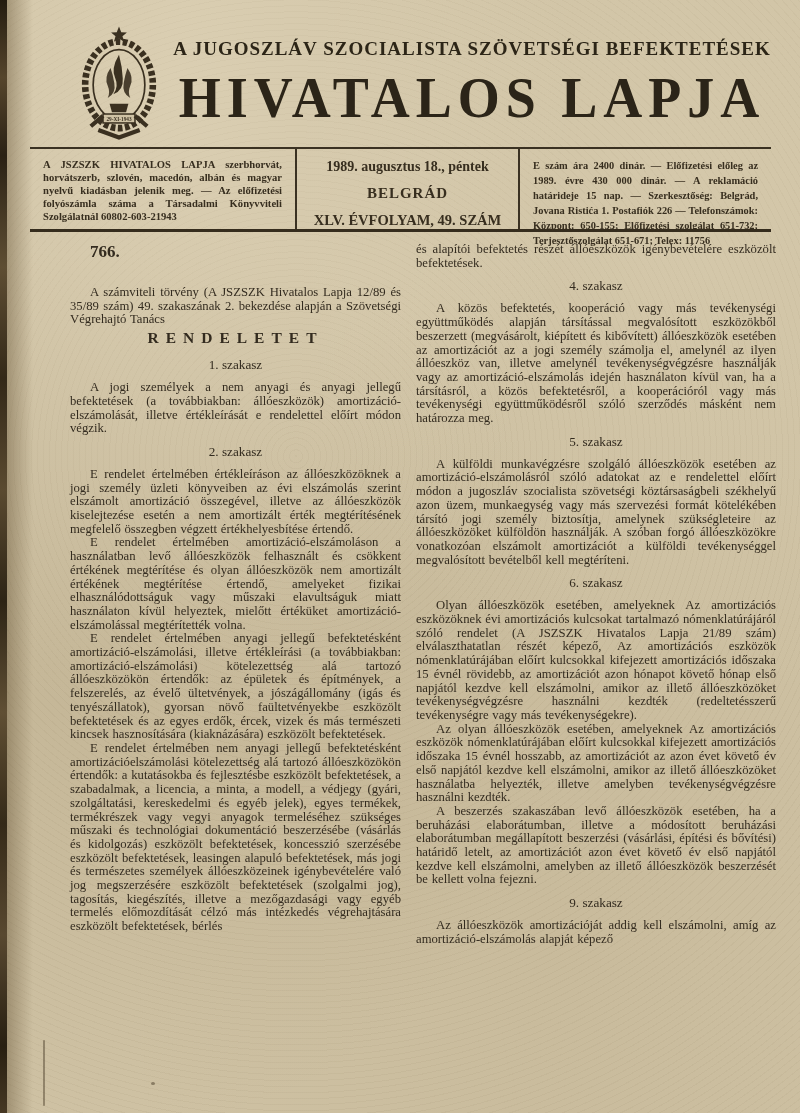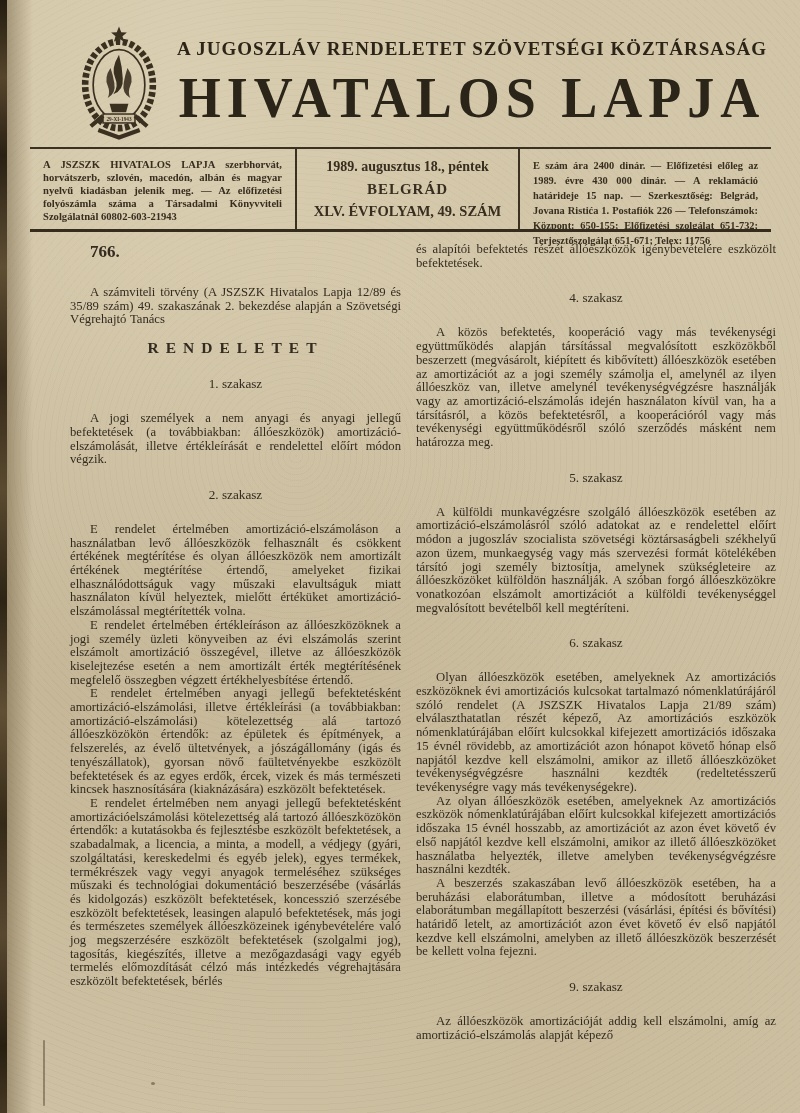--- a/index.html
+++ b/index.html
@@ -38,36 +38,36 @@
   .m-line2{font-size:54px;font-weight:bold;letter-spacing:6px;color:#2b2418;margin-top:6px;white-space:nowrap;transform:scaleY(1.04);transform-origin:top center;}
 
   .rule-top{position:absolute;left:30px;top:147px;width:741px;height:2px;background:#3a3122;}
   .infobar{
     position:absolute;left:30px;top:149px;width:741px;height:83px;
     display:flex;border-bottom:3px solid #352c1d;box-sizing:border-box;
   }
   .ibox{box-sizing:border-box;padding:9px 13px 9px;font-weight:bold;color:#372e1f;}
   .ibox-1{width:265px;font-size:10.6px;line-height:13px;text-align:justify;}
   .ibox-2{width:225px;border-left:2px solid #3a3122;border-right:2px solid #3a3122;
-          display:flex;flex-direction:column;justify-content:space-between;text-align:center;padding:10px 8px 9px;}
+          display:flex;flex-direction:column;justify-content:space-between;text-align:center;padding:10px 8px 0;}
   .ibox-2 .d1{font-size:14px;}
   .ibox-2 .d2{font-size:15px;letter-spacing:1px;}
   .ibox-2 .d3{font-size:14.5px;}
   .ibox-3{width:251px;font-size:10.4px;line-height:15px;text-align:justify;}
 
   
   .columns{position:absolute;left:70px;top:243px;width:706px;display:flex;gap:15px;}
   .col{text-align:justify;}
   .col-left{width:331px;}
   .col-right{width:360px;}
   .blk-para{font-size:12.7px;line-height:13.7px;margin:0;text-indent:20px;word-spacing:0.6px;}
   .blk-cont{text-indent:0;}
   .blk-number{font-size:17px;font-weight:bold;margin:0 0 25px 20px;text-indent:0;line-height:18px;}
-  .blk-section{font-size:13.2px;text-align:center;margin:21px 0;text-indent:0;line-height:14px;}
-  .blk-decree{font-size:15.5px;font-weight:bold;text-align:center;letter-spacing:7px;margin:13px 0 12px;text-indent:0;line-height:16px;}
+  .blk-section{font-size:13.2px;text-align:center;margin:9px 0;text-indent:0;line-height:14px;}
+  .blk-decree{font-size:15.5px;font-weight:bold;text-align:center;letter-spacing:7px;margin:3px 0 12px;text-indent:0;line-height:16px;}
   .blk-title{font-size:13.6px;font-weight:bold;text-align:center;margin:0 0 8px;text-indent:0;line-height:16.2px;letter-spacing:0.3px;}
 </style>
 </head>
 <body>
 
 <div class="page">
 
   <div class="edge-dark"></div>
   <div class="edge-fade"></div>
   <div class="artifact-line"></div>
@@ -82,21 +82,21 @@
       <path d="M41 46 q-7 10 -3 19 q3 7 0 13 q9 -5 7 -16 q-1.5 -9 -4 -16z" fill="#3a3020" stroke="none" opacity="0.9"></path>
       <path d="M59 46 q7 10 3 19 q-3 7 0 13 q-9 -5 -7 -16 q1.5 -9 4 -16z" fill="#3a3020" stroke="none" opacity="0.9"></path>
       <path d="M40 84 h20 l-2.5 9 h-15 z" fill="#3a3020" stroke="none"></path>
       <rect x="33" y="95" width="34" height="9.5" fill="#cfc2a4" stroke-width="1.6"></rect>
       <path d="M33 97 L20 108 M67 97 L80 108 M28 112 L50 120 L72 112" stroke-width="4.5"></path>
     </g>
     <text x="50" y="102.4" text-anchor="middle" font-size="5.6" font-weight="bold" fill="#3a3020" font-family="Liberation Serif, serif">29-XI-1943</text>
   </svg>
 
   <div class="masthead-text">
-    <div class="m-line1">A JUGOSZLÁV RENDELETET SZÖVETSÉGI KÖZTÁRSASÁG</div>
+    <div class="m-line1">A JUGOSZLÁV SZOCIALISTA SZÖVETSÉGI BEFEKTETÉSEK</div>
     <div class="m-line2">HIVATALOS LAPJA</div>
   </div>
 
   <div class="rule-top"></div>
 
   <div class="infobar">
     <div class="ibox ibox-1">A JSZSZK HIVATALOS LAPJA szerbhorvát, horvátszerb, szlovén, macedón, albán és magyar nyelvű kiadásban jelenik meg. — Az előfizetési folyószámla száma a Társadalmi Könyvviteli Szolgálatnál 60802-603-21943</div>
     <div class="ibox ibox-2">
       <div class="d1">1989. augusztus 18., péntek</div>
       <div class="d2">BELGRÁD</div>
@@ -106,22 +106,22 @@
   </div>
 
   <div class="columns">
     <div class="col col-left" id="left-col">
         <p class="blk-number">766.</p>
         <p class="blk-para">A számviteli törvény (A JSZSZK Hivatalos Lapja 12/89 és 35/89 szám) 49. szakaszának 2. bekezdése alapján a Szövetségi Végrehajtó Tanács</p>
         <p class="blk-decree">RENDELETET</p>
         <p class="blk-section">1. szakasz</p>
         <p class="blk-para">A jogi személyek a nem anyagi és anyagi jellegű befektetések (a továbbiakban: állóeszközök) amortizáció-elszámolását, illetve értékleírását e rendelettel előírt módon végzik.</p>
         <p class="blk-section">2. szakasz</p>
+        <p class="blk-para">E rendelet értelmében értékleíráson az állóeszközöknek a jogi személy üzleti könyveiben az évi elszámolás szerint elszámolt amortizáció összegével, illetve az állóeszközök kiselejtezése esetén a nem amortizált érték megtérítésének megfelelő összegben végzett értékhelyesbítése értendő.</p>
         <p class="blk-para">E rendelet értelmében amortizáció-elszámoláson a használatban levő állóeszközök felhasznált és csökkent értékének megtérítése és olyan állóeszközök nem amortizált értékének megtérítése értendő, amelyeket fizikai elhasználódottságuk vagy műszaki elavultságuk miatt használaton kívül helyeztek, mielőtt értéküket amortizáció-elszámolással megtérítették volna.</p>
-        <p class="blk-para">E rendelet értelmében értékleíráson az állóeszközöknek a jogi személy üzleti könyveiben az évi elszámolás szerint elszámolt amortizáció összegével, illetve az állóeszközök kiselejtezése esetén a nem amortizált érték megtérítésének megfelelő összegben végzett értékhelyesbítése értendő.</p>
         <p class="blk-para">E rendelet értelmében anyagi jellegű befektetésként amortizáció-elszámolási, illetve értékleírási (a továbbiakban: amortizáció-elszámolási) kötelezettség alá tartozó állóeszközökön értendők: az épületek és építmények, a felszerelés, az évelő ültetvények, a jószágállomány (igás és tenyészállatok), gyorsan növő faültetvényekbe eszközölt befektetések és az egyes erdők, ércek, vizek és más természeti kincsek hasznosítására (kiaknázására) eszközölt befektetések.</p>
         <p class="blk-para">E rendelet értelmében nem anyagi jellegű befektetésként amortizációelszámolási kötelezettség alá tartozó állóeszközökön értendők: a kutatásokba és fejlesztésbe eszközölt befektetések, a szabadalmak, a licencia, a minta, a modell, a védjegy (gyári, szolgáltatási, kereskedelmi és egyéb jelek), egyes termékek, termékrészek vagy vegyi anyagok termeléséhez szükséges műszaki és technológiai dokumentáció beszerzésébe (vásárlás és kidolgozás) eszközölt befektetések, koncesszió szerzésébe eszközölt befektetések, leasingen alapuló befektetések, más jogi és természetes személyek állóeszközeinek igénybevételére való jog megszerzésére eszközölt befektetések (szolgalmi jog), tagosítás, kiegészítés, illetve a mezőgazdasági vagy egyéb termelés előmozdítását célzó más intézkedés végrehajtására eszközölt befektetések, bérlés</p>
       </div>
     <div class="col col-right" id="right-col">
         <p class="blk-para blk-cont">és alapítói befektetés részét állóeszközök igénybevételére eszközölt befektetések.</p>
         <p class="blk-section">4. szakasz</p>
         <p class="blk-para">A közös befektetés, kooperáció vagy más tevékenységi együttműködés alapján társítással megvalósított eszközökből beszerzett (megvásárolt, kiépített és kibővített) állóeszközök esetében az amortizációt az a jogi személy számolja el, amelynél az ilyen állóeszköz van, illetve amelynél tevékenységvégzésre használják vagy az amortizáció-elszámolás idején használaton kívül van, ha a társításról, a közös befektetésről, a kooperációról vagy más tevékenységi együttműködésről szóló szerződés másként nem határozza meg.</p>
         <p class="blk-section">5. szakasz</p>
         <p class="blk-para">A külföldi munkavégzésre szolgáló állóeszközök esetében az amortizáció-elszámolásról szóló adatokat az e rendelettel előírt módon a jugoszláv szocialista szövetségi köztársaságbeli székhelyű azon üzem, munkaegység vagy más szervezési formát kötelékében társító jogi személy biztosítja, amelynek szükségleteire az állóeszközöket külföldön használják. A szóban forgó állóeszközökre vonatkozóan elszámolt amortizációt a külföldi tevékenységgel megvalósított bevételből kell megtéríteni.</p>
         <p class="blk-section">6. szakasz</p>

